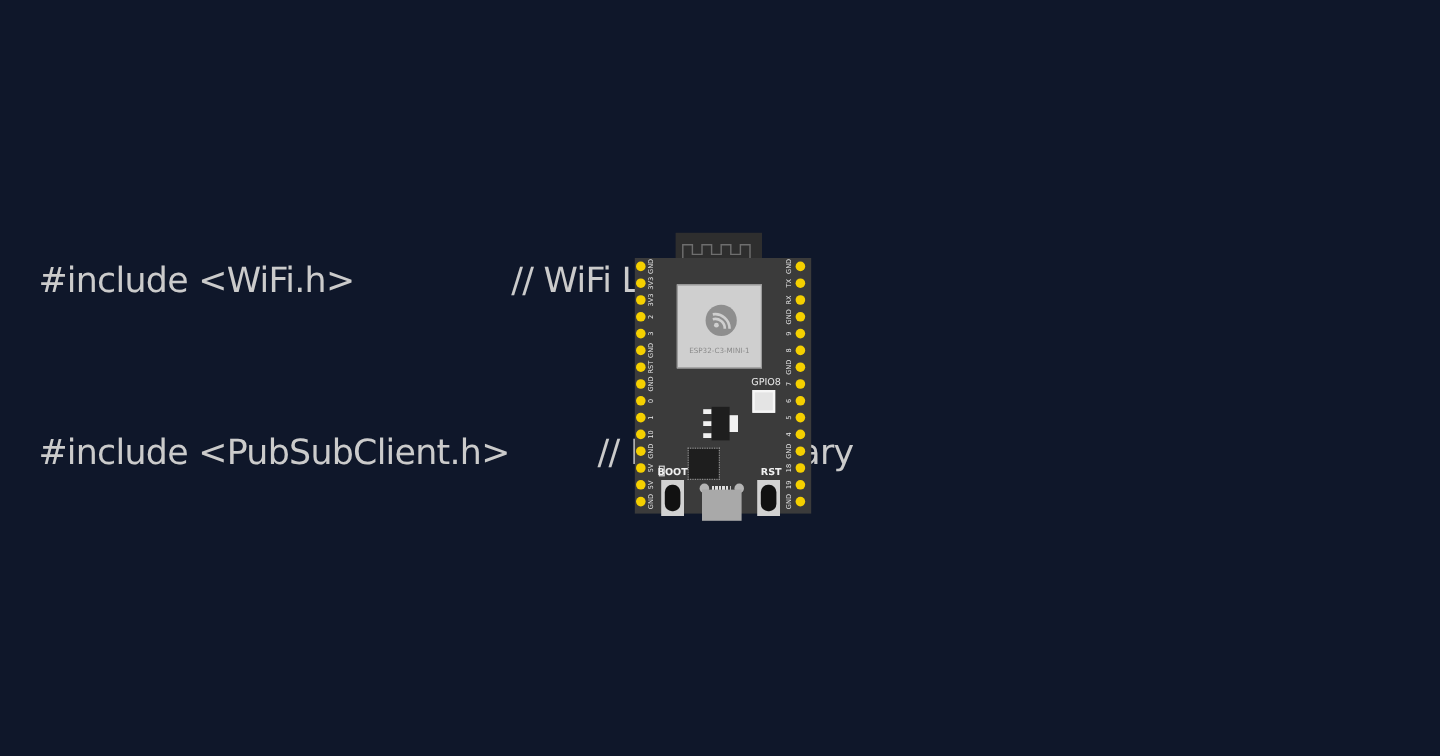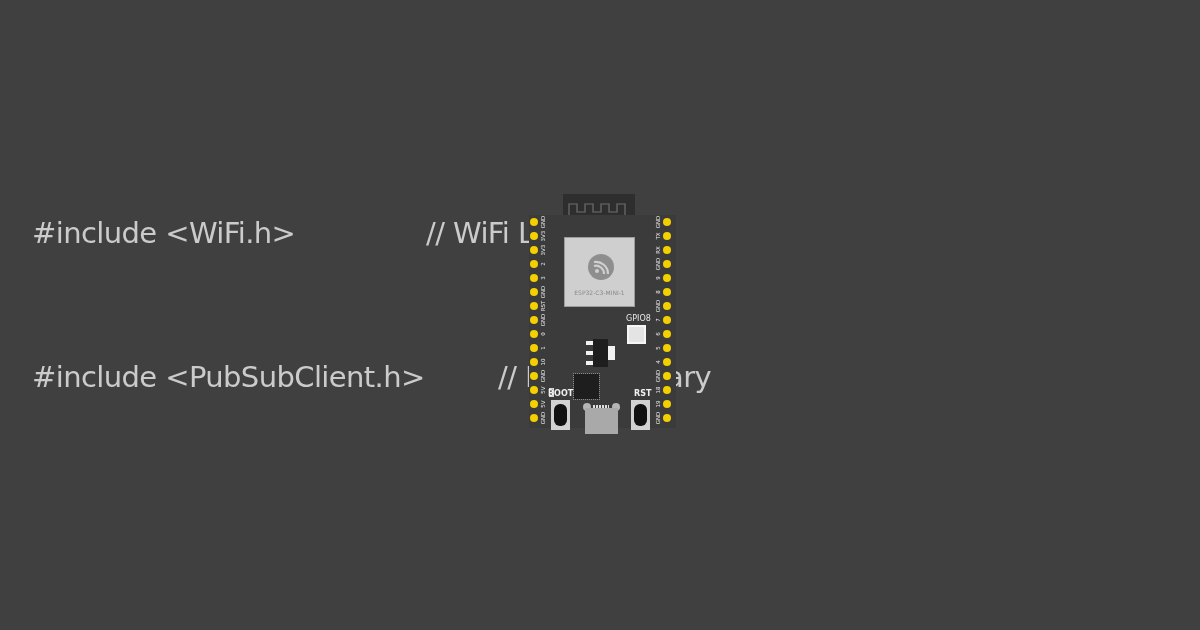--- a/index.html
+++ b/index.html
@@ -7,21 +7,21 @@
       padding: 0;
       width: 1200px;
       height: 630px;
       overflow: hidden;
       background: #ffffff;
     }
     .stage {
       position: relative;
       width: 1200px;
       height: 630px;
-      background: #404040;
+      background: #0f172a;
       overflow: hidden;
     }
     .code {
       position: absolute;
       left: 32px;
       top: 113px;
       font-family: "DejaVu Sans", sans-serif;
       font-size: 29px;
       line-height: 48px;
       color: #cbcbcb;

